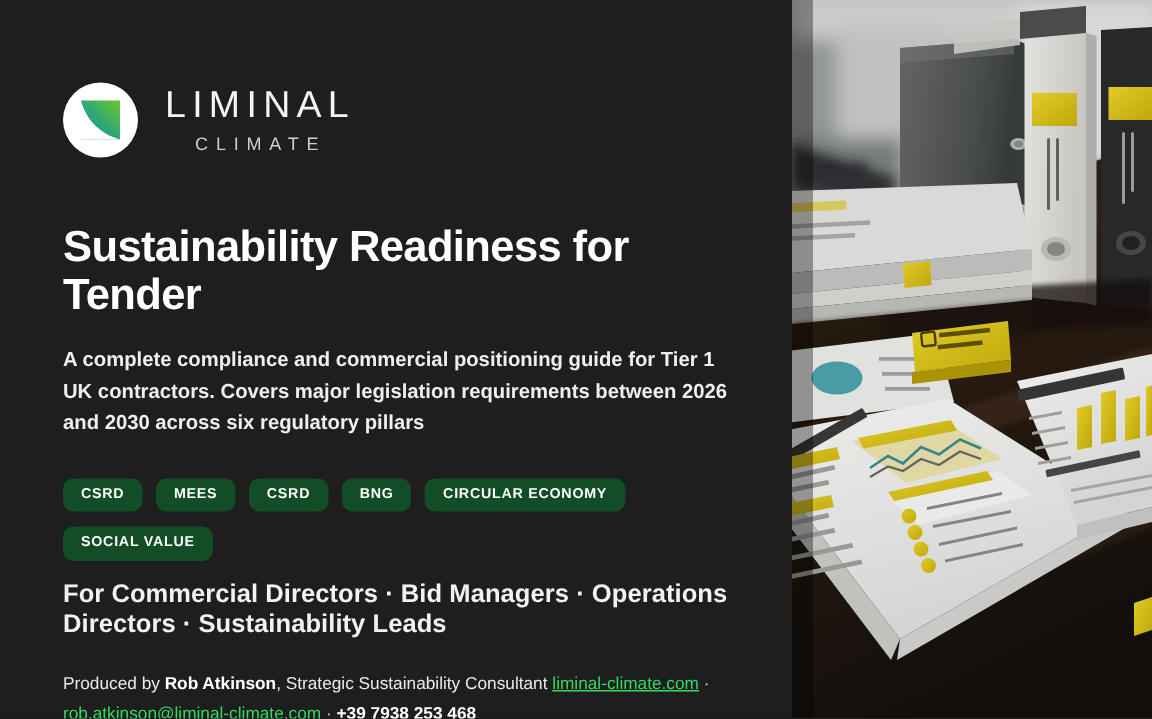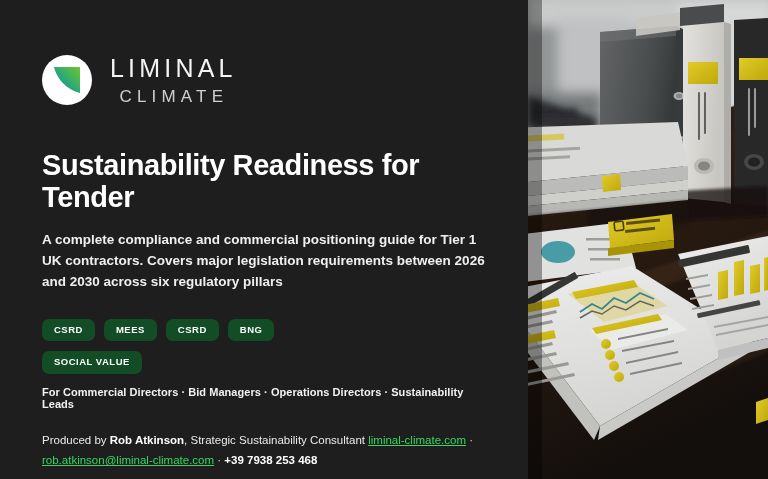--- a/index.html
+++ b/index.html
@@ -61,21 +61,21 @@
     line-height: 1;
   }
   .logo-name {
     font-size: 25px;
     font-weight: 400;
     letter-spacing: 4.2px;
     color: #f4f4f4;
     padding-left: 4px;
   }
   .logo-sub {
-    font-size: 17px;
+    font-size: 12px;
     font-weight: 400;
     letter-spacing: 5.2px;
     color: #cfcfcf;
     margin-top: 7px;
     padding-left: 5px;
   }
 
   
   .cover-title {
     font-size: 29px;
@@ -111,21 +111,21 @@
     font-weight: bold;
     letter-spacing: 0.5px;
     padding: 6px 12px 7px 12px;
     border-radius: 7px;
     white-space: nowrap;
     line-height: 1;
   }
 
   
   .audience-line {
-    font-size: 11px;
+    font-size: 17px;
     font-weight: bold;
     color: #f2f2f2;
     margin: 0 0 20px 0;
     letter-spacing: 0.05px;
   }
 
   
   .credits {
     font-size: 11.5px;
     color: #eaeaea;
@@ -404,20 +404,21 @@
 
     <h1 class="cover-title">Sustainability Readiness for Tender</h1>
 
     <p class="cover-subtitle">A complete compliance and commercial positioning guide for Tier 1 UK contractors. Covers major legislation requirements between 2026 and 2030 across six regulatory pillars</p>
 
     <div class="tag-row">
       <span class="tag-pill">CSRD</span>
       <span class="tag-pill">MEES</span>
       <span class="tag-pill">CSRD</span>
       <span class="tag-pill">BNG</span>
+      <span class="tag-pill">CIRCULAR ECONOMY</span>
     </div>
 
     <div class="tag-row second">
       <span class="tag-pill">SOCIAL VALUE</span>
     </div>
 
     <p class="audience-line">For Commercial Directors · Bid Managers · Operations Directors · Sustainability Leads</p>
 
     <p class="credits">
       <span>Produced by </span><span class="author-name">Rob Atkinson</span><span>, Strategic Sustainability Consultant </span><a class="link-green" href="#">liminal-climate.com</a><span class="dot-sep"> · </span><br><a class="link-green" href="#">rob.atkinson@liminal-climate.com</a><span class="dot-sep"> · </span><span class="phone">+39 7938 253 468</span>

